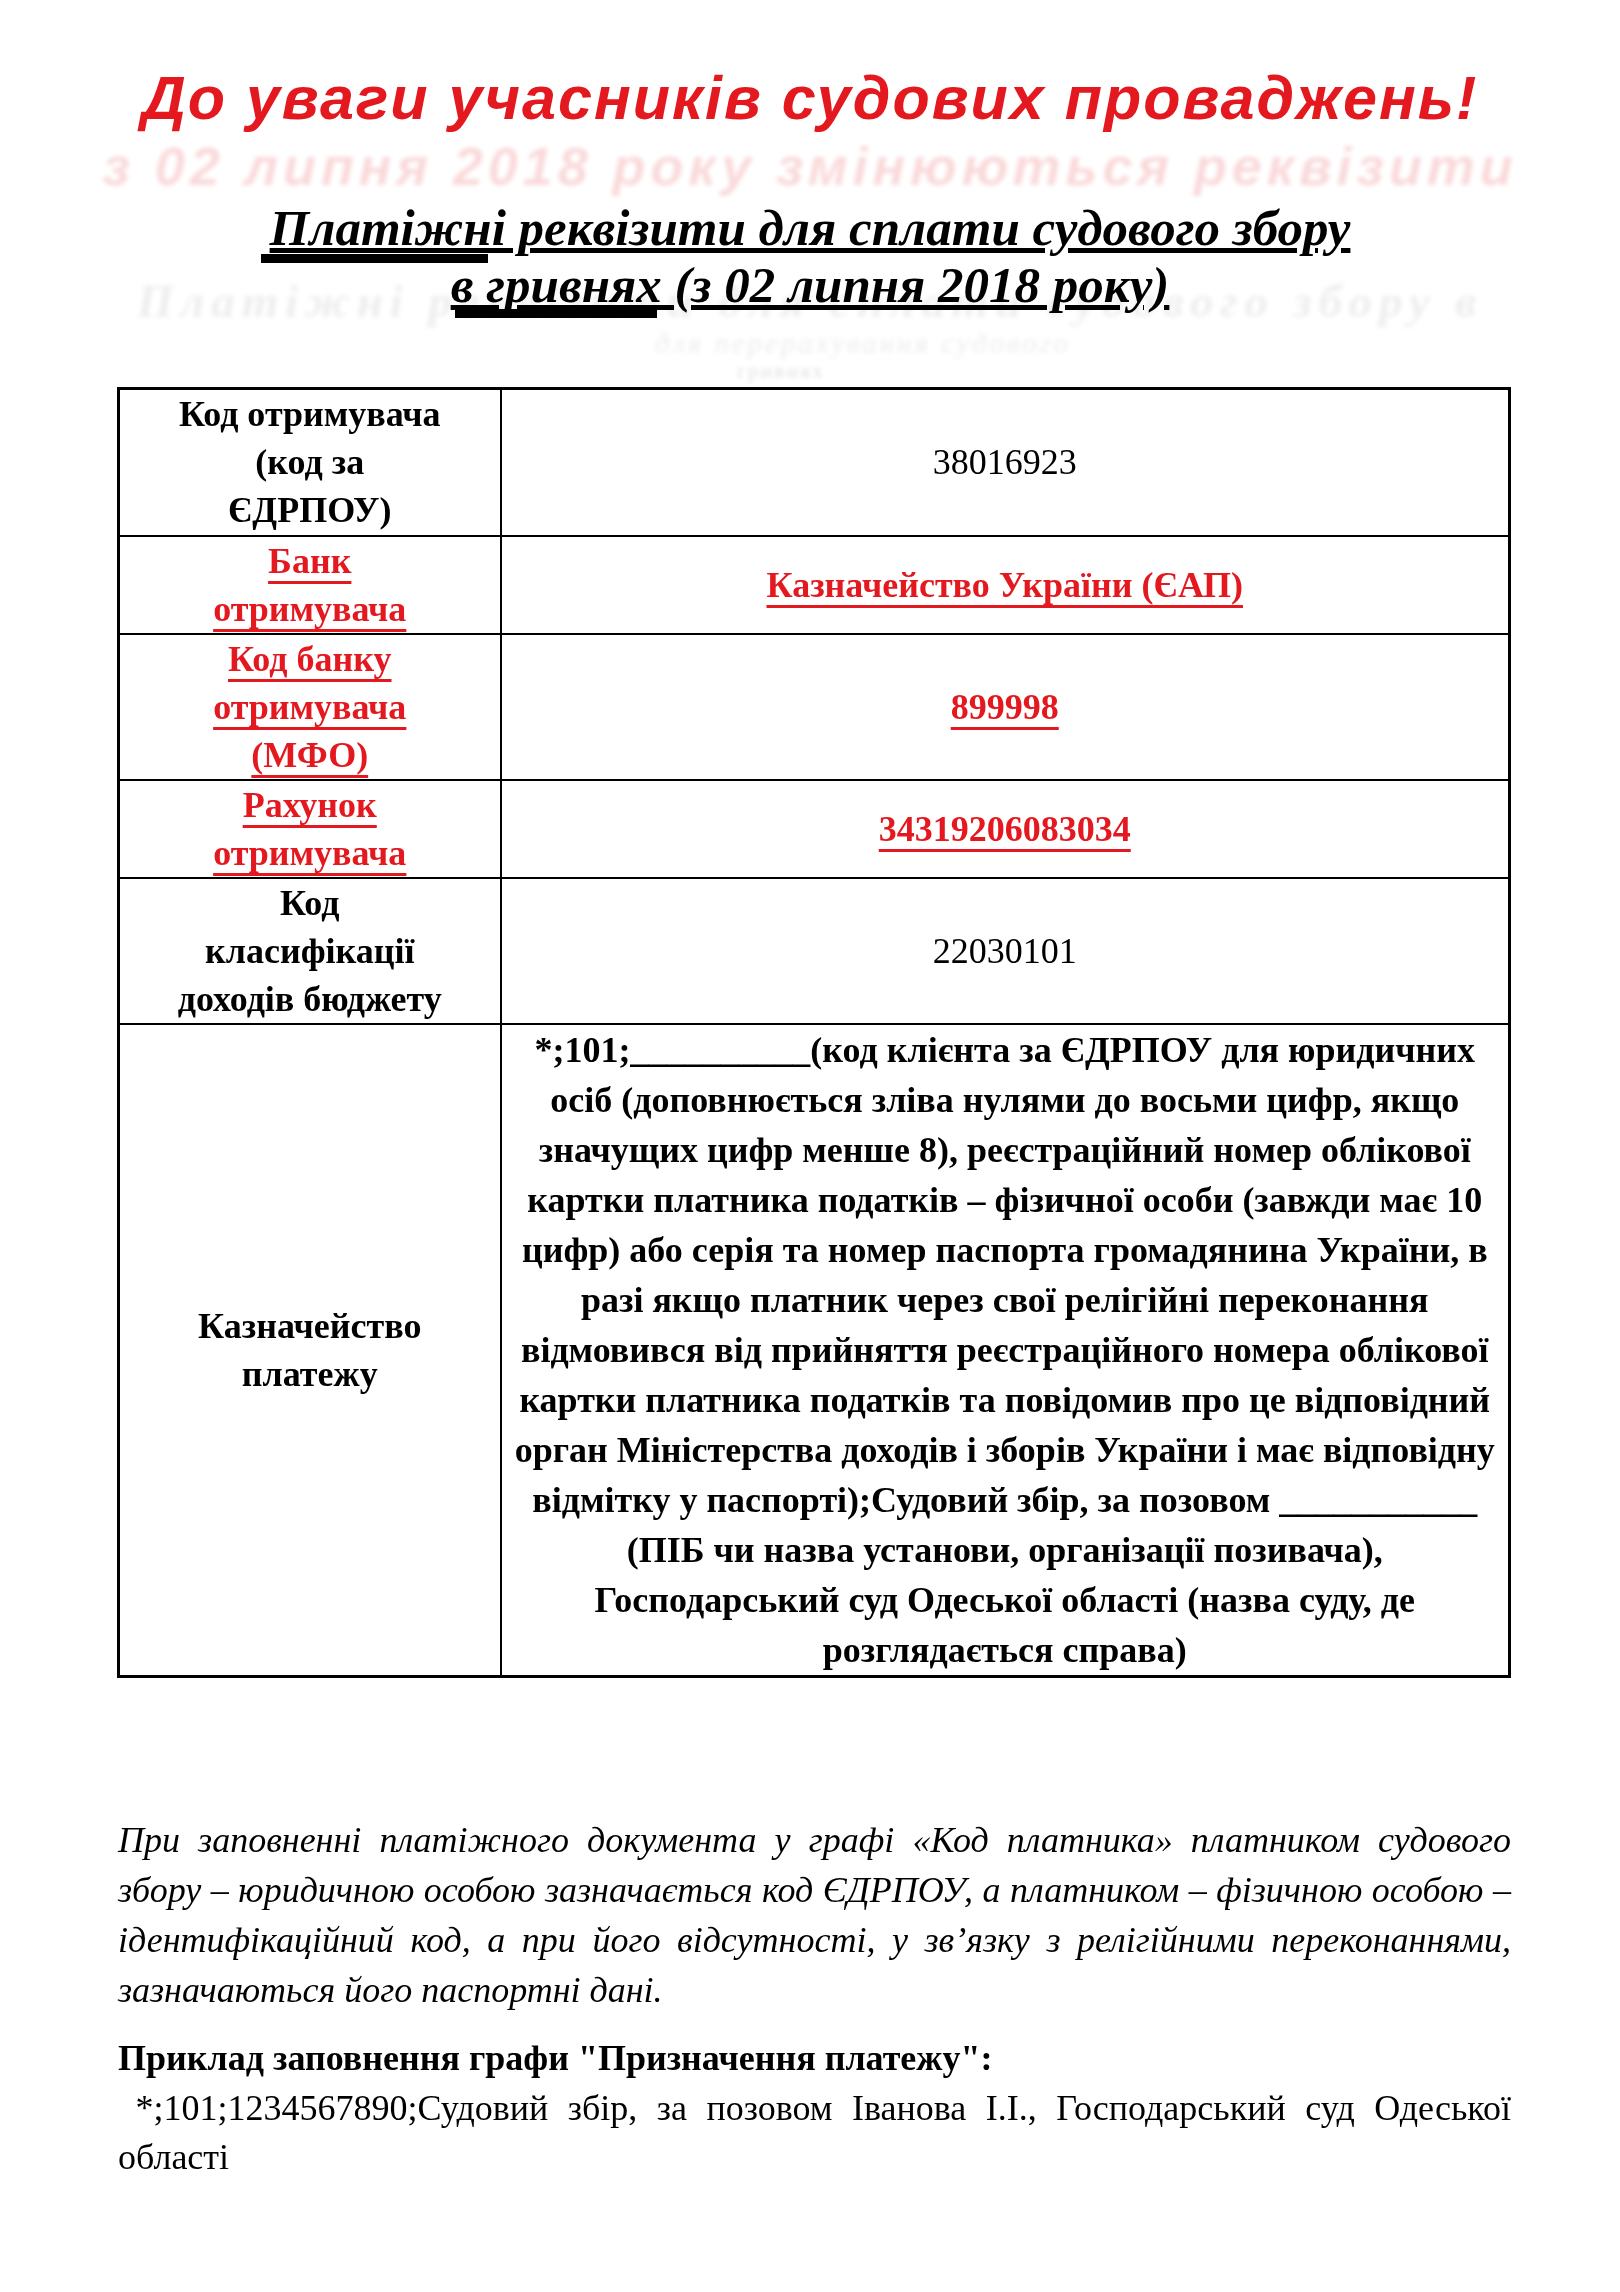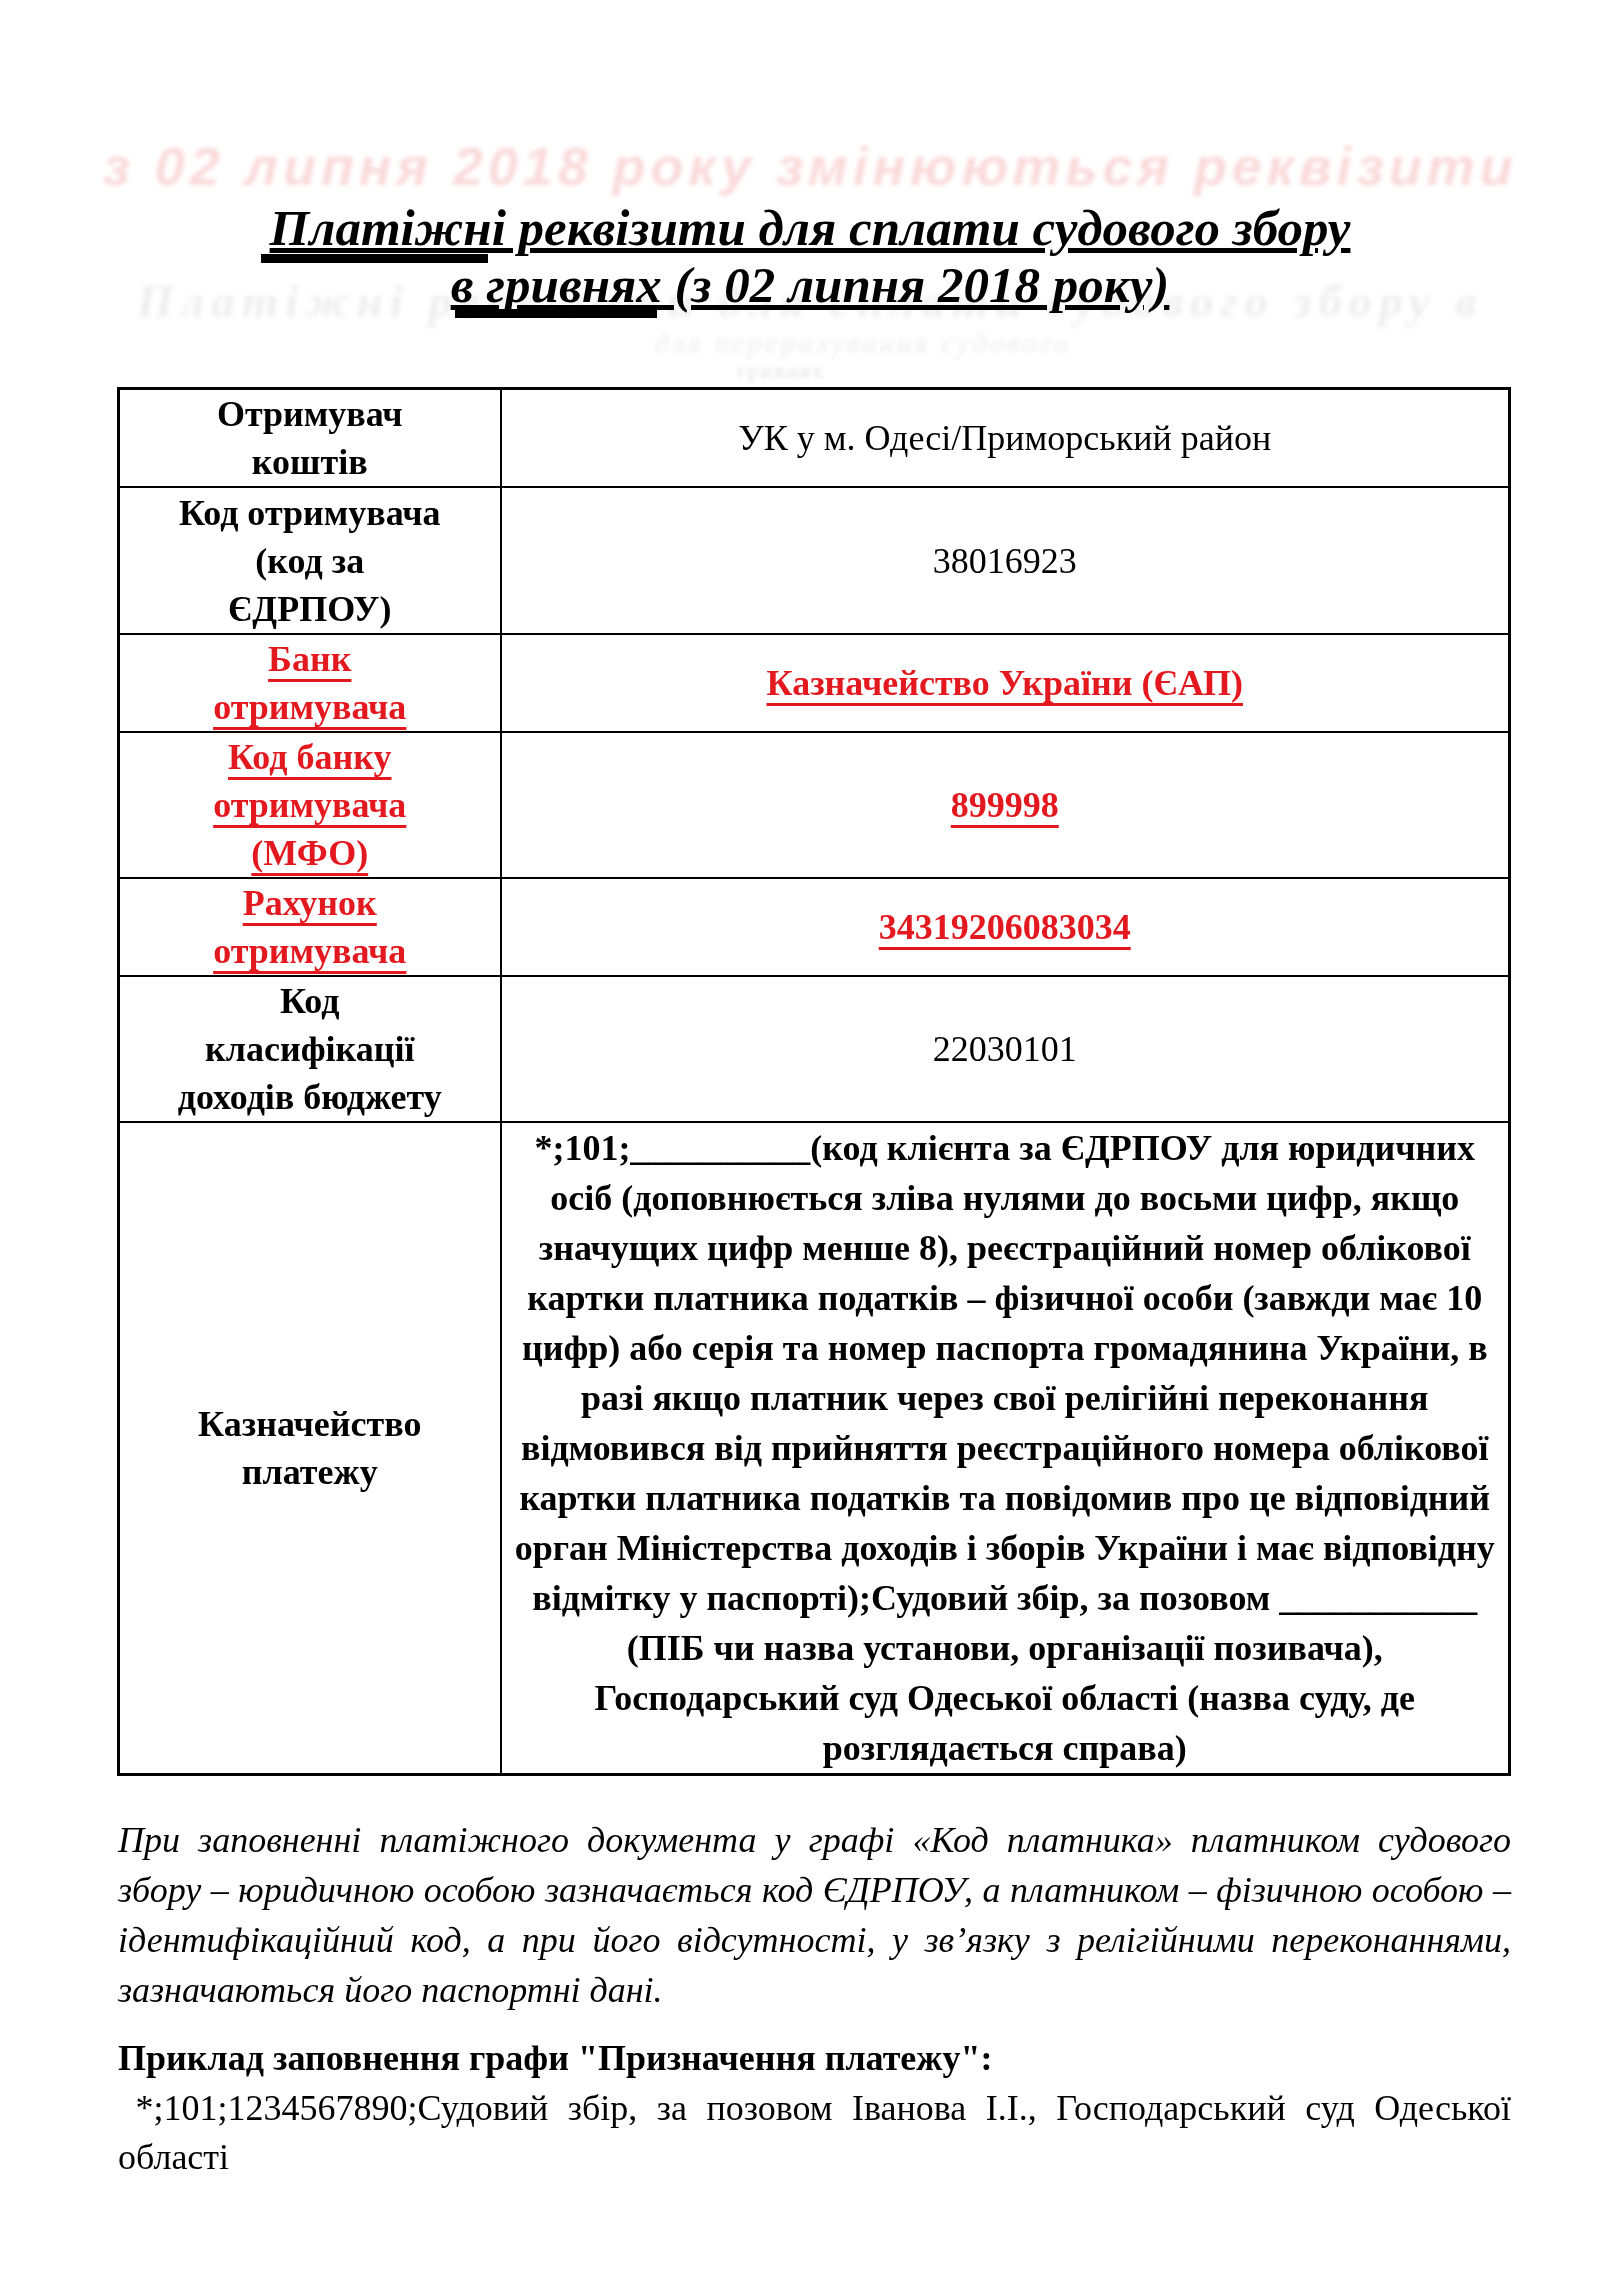--- a/index.html
+++ b/index.html
@@ -116,20 +116,21 @@
     text-align:justify;text-indent:17.6px;
   }
 </style>
 </head>
 <body>
 
 <div id="doc">
 
   <div class="ghost-pink">з 02 липня 2018 року змінюються реквізити</div>
 
+  <div class="title">До уваги учасників судових проваджень!</div>
 
   <div class="ghost-gray1">Платіжні реквізити для сплати судового збору в</div>
 
   <div class="subtitle">
     <div>
       <span class="u">Платіжні реквізити для сплати судового збору</span>
     </div>
     <div>
       <span class="u">в гривнях (з 02 липня 2018 року)</span>
     </div>
@@ -141,25 +142,20 @@
   <div class="ghost-gray2">для перерахування судового</div>
 
   <div class="smudge">гривнях</div>
 
   <table class="req">
     <colgroup>
         <col class="c-label">
         <col>
       </colgroup>
     <tbody>
-      <tr style="height:93px;">
-        <td class="lbl">Отримувач
-коштів</td>
-        <td class="v-top">УК у м. Одесі/Приморський район</td>
-      </tr>
       <tr style="height:147px;">
         <td class="lbl">Код отримувача
 (код за
 ЄДРПОУ)</td>
         <td>38016923</td>
       </tr>
       <tr style="height:94px;">
         <td class="lbl red">Банк
 отримувача</td>
         <td class="red">Казначейство України (ЄАП)</td>

